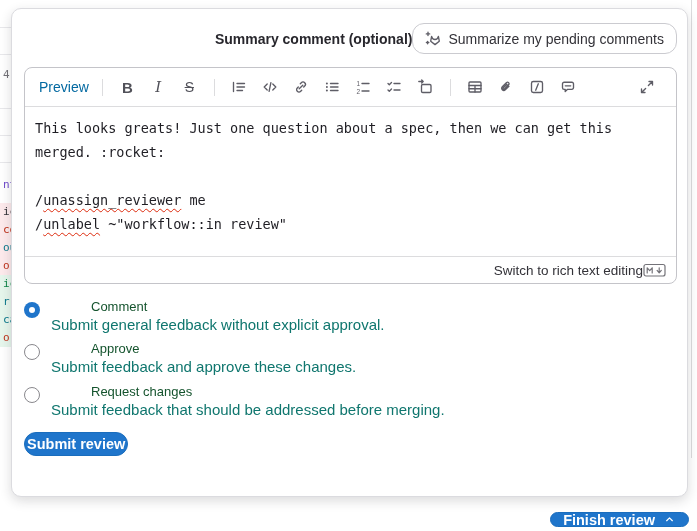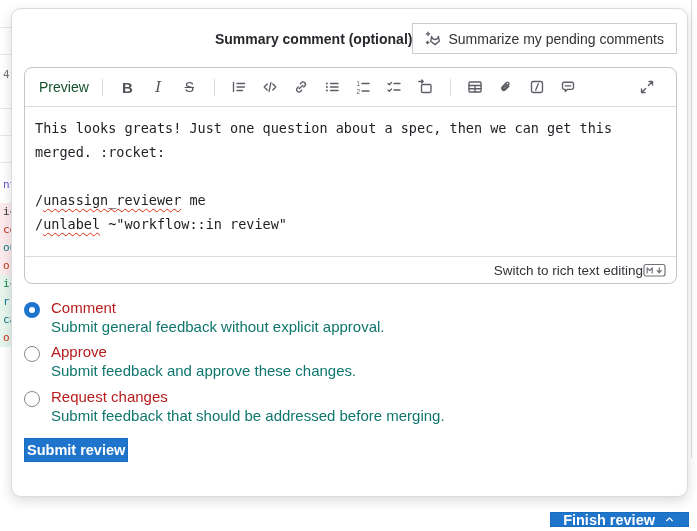--- a/index.html
+++ b/index.html
@@ -16,29 +16,29 @@
 
   
   .popover{position:absolute;left:11px;top:8px;width:677px;height:489px;box-sizing:border-box;
            background:#fff;border:1px solid #dbdbdf;border-radius:10px;
            box-shadow:0 4px 12px rgba(31,30,36,.16);
            padding:14px 10px 16px 12px;}
   .popover-header{display:flex;align-items:center;justify-content:flex-end;}
   .popover-title{margin:0;font-size:14px;font-weight:700;color:#28272d;}
 
   .btn{display:inline-flex;align-items:center;gap:7px;background:#fff;border:1px solid #cbcbd0;
-       border-radius:0;font-family:"Liberation Sans",sans-serif;font-size:14px;color:#333238;
+       border-radius:12px;font-family:"Liberation Sans",sans-serif;font-size:14px;color:#333238;
        height:31px;padding:0 12px;cursor:pointer;box-sizing:border-box;white-space:nowrap;}
   .btn-primary{background:#1f75cb;border-color:#1a6dbd;color:#fff;font-weight:600;}
 
   
   .editor{margin-top:13px;border:1px solid #c4c4c9;border-radius:8px;background:#fff;overflow:hidden;}
   .editor-toolbar{display:flex;align-items:center;height:38px;padding:0 14px;border-bottom:1px solid #dcdcde;}
   .preview-btn{background:none;border:none;padding:0;margin-right:4px;cursor:pointer;
-               font-family:"Liberation Sans",sans-serif;font-size:14px;color:#14532d;}
+               font-family:"Liberation Sans",sans-serif;font-size:14px;color:#0369a1;}
   .tb-divider{width:1px;height:17px;background:#dcdcde;margin:0 9px;flex:none;}
   .tb-btn{width:31px;height:26px;display:inline-flex;align-items:center;justify-content:center;
           background:none;border:none;padding:0;cursor:pointer;color:#5e5d66;flex:none;}
   .tb-btn.push-right{margin-left:auto;}
   .g-b{font-weight:700;font-size:15px;color:#515159;font-family:"Liberation Sans",sans-serif;}
   .g-i{font-style:italic;font-size:15px;color:#515159;font-family:"DejaVu Serif",serif;}
   .g-s{text-decoration:line-through;font-size:14px;color:#515159;font-family:"Liberation Sans",sans-serif;}
   svg.i{width:16px;height:16px;display:block;}
   svg.i .st{fill:none;stroke:#5e5d66;stroke-width:1.35;stroke-linecap:round;stroke-linejoin:round;}
   svg.i .fl{fill:#5e5d66;stroke:none;}
@@ -56,21 +56,21 @@
   svg.md .st{fill:none;stroke:#737278;stroke-width:1.2;stroke-linecap:round;stroke-linejoin:round;}
 
   
   .options{margin-top:15px;display:flex;flex-direction:column;gap:6px;}
   .option-row{display:flex;gap:11px;}
   .radio{width:16px;height:16px;border-radius:50%;border:1px solid #89888d;background:#fff;
          box-sizing:border-box;margin-top:3px;flex:none;position:relative;cursor:pointer;}
   .radio.checked{border:none;background:#1f75cb;}
   .radio.checked::after{content:"";position:absolute;left:5px;top:5px;width:6px;height:6px;
                         border-radius:50%;background:#fff;}
-  .opt-label{font-size:15px;color:#b91c1c;cursor:pointer;}
+  .opt-label{font-size:13px;color:#14532d;cursor:pointer;margin-left:40px;}
   .opt-desc{font-size:15px;color:#0f766e;margin-top:1px;line-height:1.35;}
 
   .submit-btn{margin-top:12px;height:24px;padding:0 2px;font-size:14.5px;}
 
   
   .bottom-bar{position:absolute;right:8px;bottom:4px;display:flex;align-items:center;gap:9px;}
   .pending-btn{height:32px;gap:8px;}
   .badge{background:#e4e4e7;color:#626168;font-size:13px;height:18px;line-height:18px;
          padding:0 7px;border-radius:9px;}
   svg.chev{width:13px;height:13px;display:block;}

